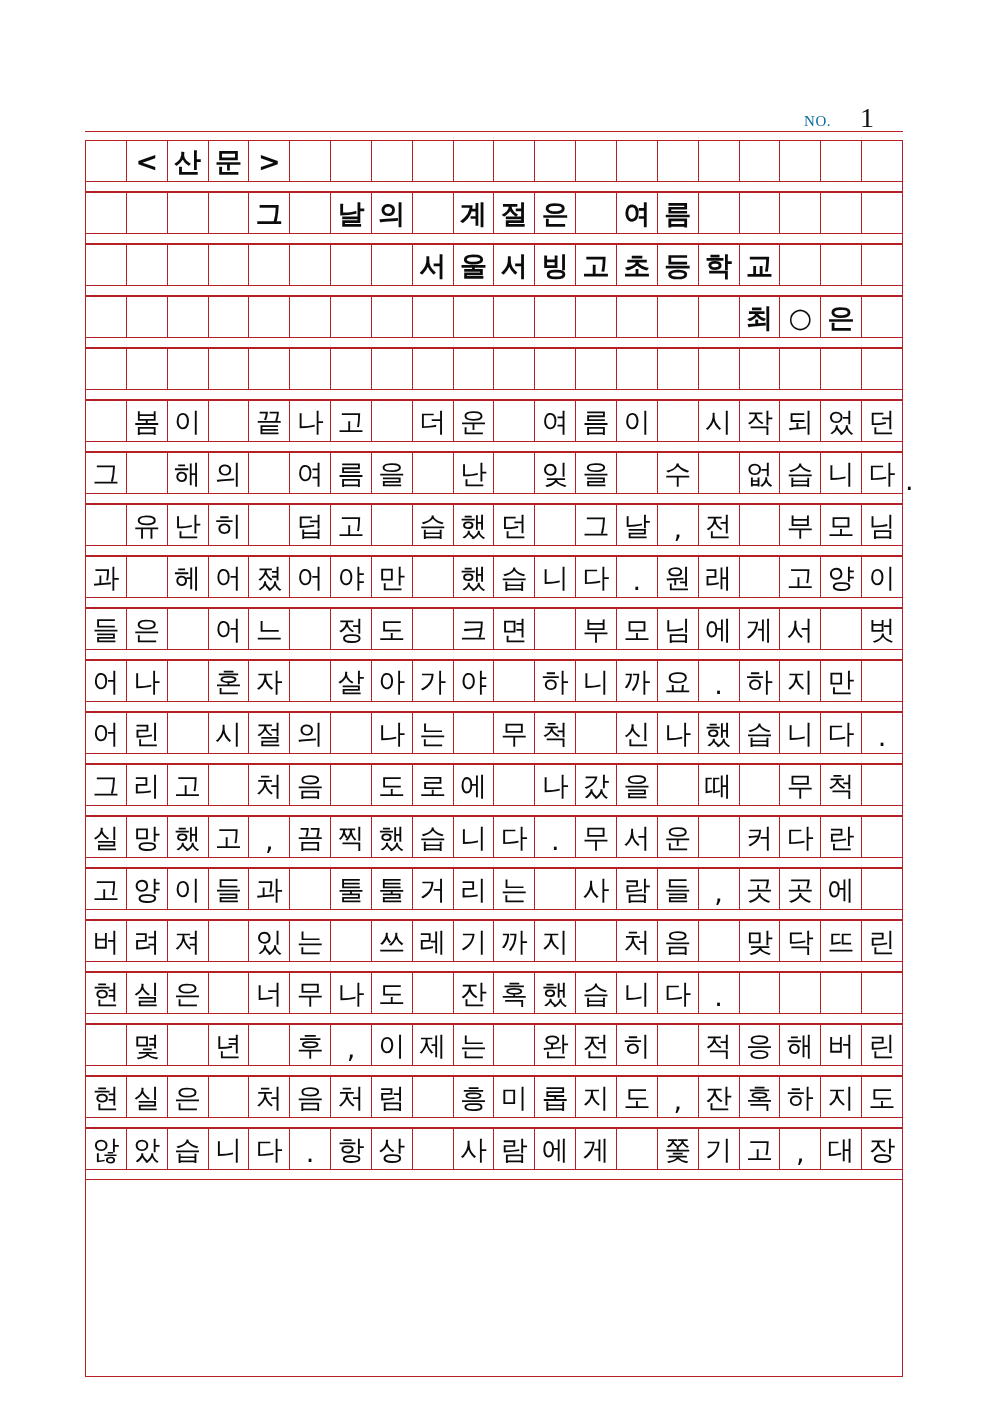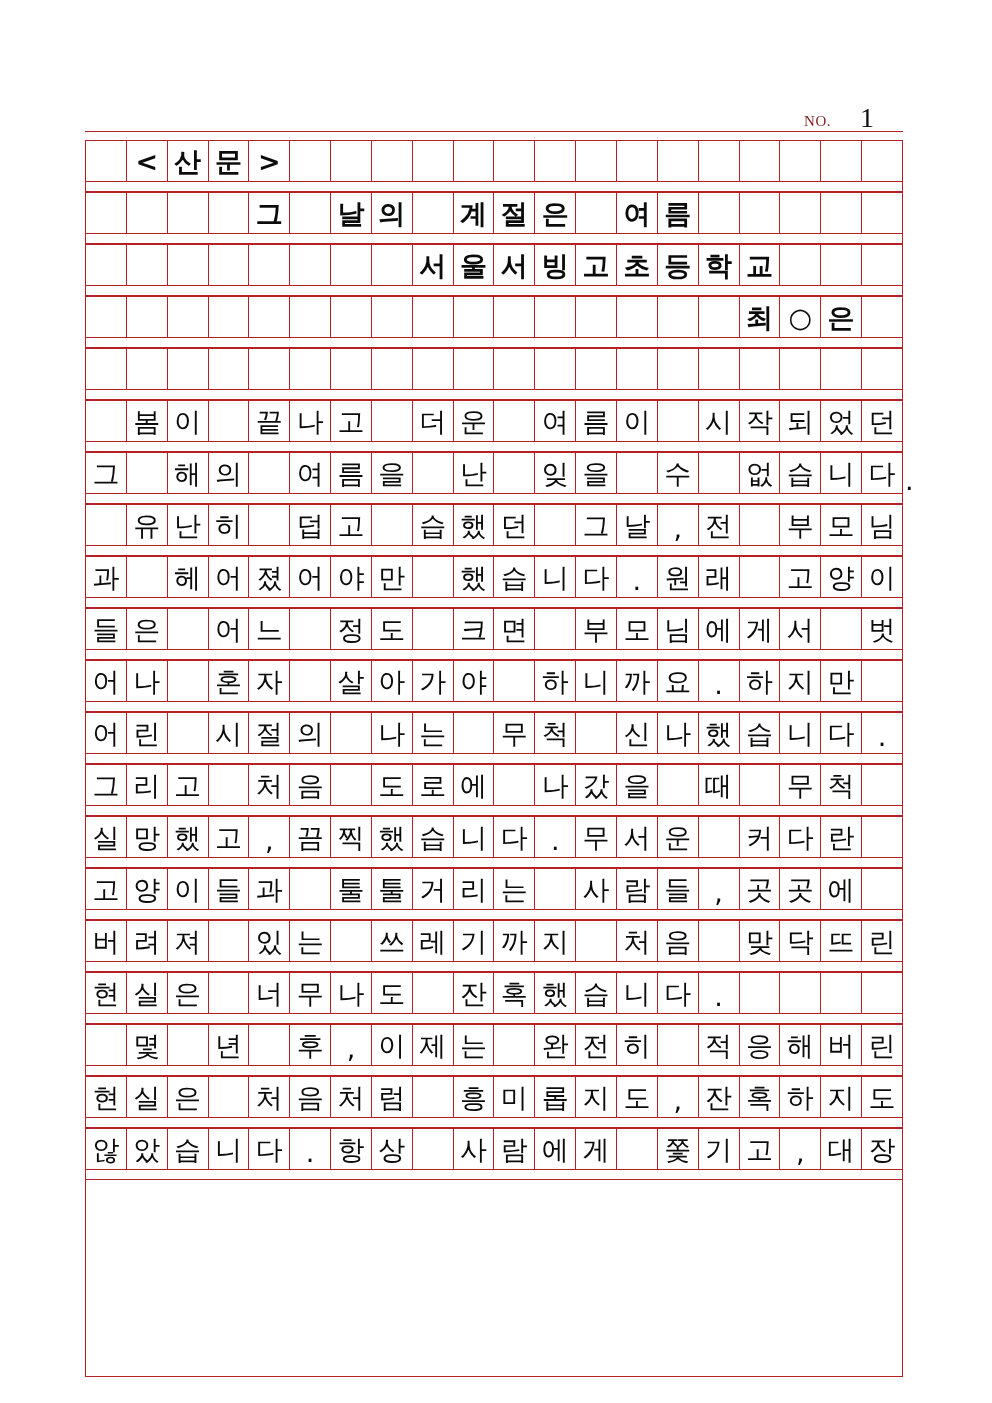--- a/index.html
+++ b/index.html
@@ -30,21 +30,21 @@
     width: 818px;
     height: 32px;
     display: flex;
     align-items: flex-end;
     justify-content: flex-end;
   }
   .no-label {
     font-family: "Liberation Serif", "DejaVu Serif", serif;
     font-size: 15px;
     letter-spacing: 0.5px;
-    color: #7f1d1d;
+    color: #0369a1;
     line-height: 1;
     padding-bottom: 3px;
   }
   .no-value {
     font-family: "Liberation Serif", "DejaVu Serif", serif;
     font-size: 28px;
     color: #111111;
     line-height: 1;
     width: 72px;
     text-align: center;

